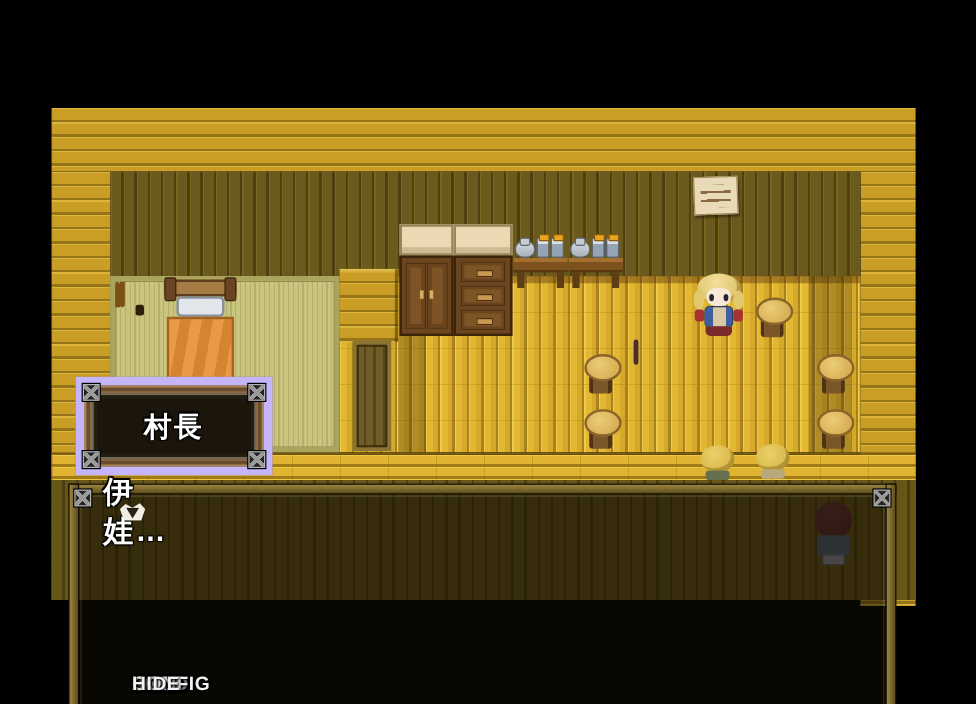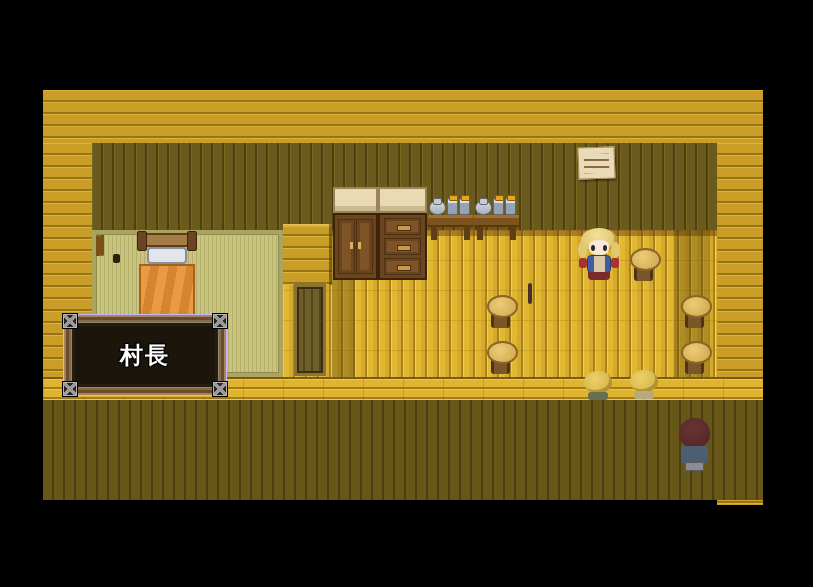--- a/index.html
+++ b/index.html
@@ -144,21 +144,21 @@
   .n-body{left:4px;top:28px;width:27px;height:17px;background:#4e5e72;border-radius:3px;}
   .n-legs{left:8px;top:44px;width:19px;height:9px;background:#8c8c96;border-radius:2px;
     box-shadow:inset 0 0 0 1px #5a5a62;}
 
   
   .corner{width:14px;height:14px;background:#262626;border:1px solid #b4b4b4;box-shadow:0 0 0 1px #000;
     background-image:linear-gradient(45deg,transparent 40%,#9a9a9a 40% 60%,transparent 60%),
                      linear-gradient(135deg,transparent 40%,#9a9a9a 40% 60%,transparent 60%);z-index:3;}
 
   
-  .namebox{left:63px;top:314px;width:164px;height:82px;background:#8a6848;border:1px solid #c4b5fd;
+  .namebox{left:63px;top:314px;width:164px;height:82px;background:#8a6848;border:7px solid #c4b5fd;
     box-shadow:inset 0 0 0 2px #a8845c,inset 0 0 0 5px #6a4c2c;z-index:5;}
   .namebox-inner{left:7px;top:7px;right:7px;bottom:7px;background:rgba(12,9,3,.88);
     border:1px solid #8a8872;box-shadow:inset 0 0 0 3px rgba(40,36,20,.6);
     display:flex;align-items:center;justify-content:center;}
   .namebox .corner.c1{left:-1px;top:-1px;} .namebox .corner.c2{right:-1px;top:-1px;}
   .namebox .corner.c3{left:-1px;bottom:-1px;} .namebox .corner.c4{right:-1px;bottom:-1px;}
   .name-text{position:static;color:#fff;font-size:23px;font-weight:bold;letter-spacing:2px;
     text-shadow:0 0 3px #000,1px 1px 0 #000,-1px -1px 0 #000,1px -1px 0 #000,-1px 1px 0 #000;}
 
   
@@ -289,13 +289,35 @@
   <div class="namebox">
     <div class="namebox-inner">
       <span class="name-text">村長</span>
     </div>
     <div class="corner c1"></div>
     <div class="corner c2"></div>
     <div class="corner c3"></div>
     <div class="corner c4"></div>
   </div>
 
+  <div class="dialog">
+    <div class="d-top d-bar"></div>
+    <div class="d-side dl"></div>
+    <div class="d-side dr"></div>
+    <div class="d-inner"></div>
+    <div class="corner c1"></div>
+    <div class="corner c2"></div>
+
+    <div class="dialog-text">
+      <span>伊娃…</span>
+      <span class="next-cursor"></span>
+    </div>
+
+    <div class="menu">
+      <span class="menu-item">AUTO</span>
+      <span class="menu-item">FAST</span>
+      <span class="menu-item">LOG</span>
+      <span class="menu-item disabled">LOAD</span>
+      <span class="menu-item">CONFIG</span>
+      <span class="menu-item">HIDE</span>
+    </div>
+  </div>
 </div>
 
 </body></html>

